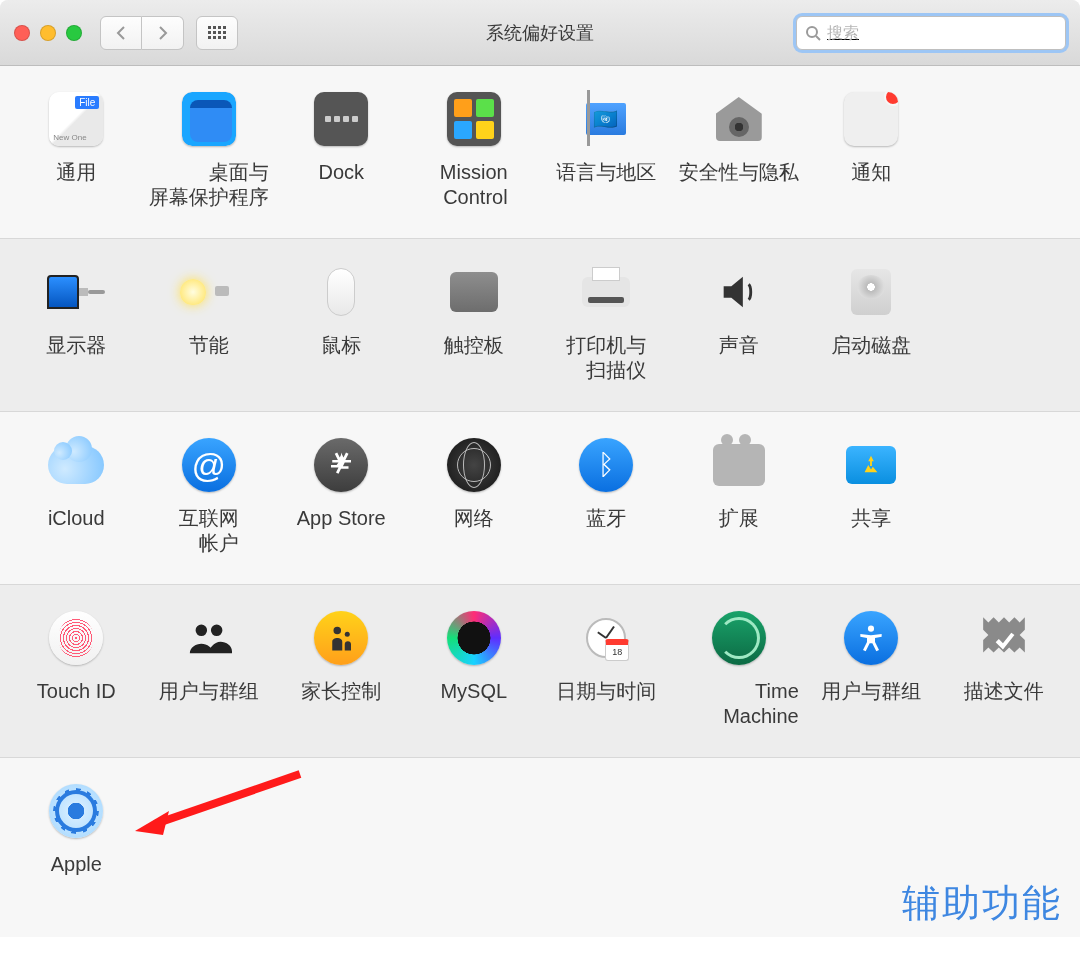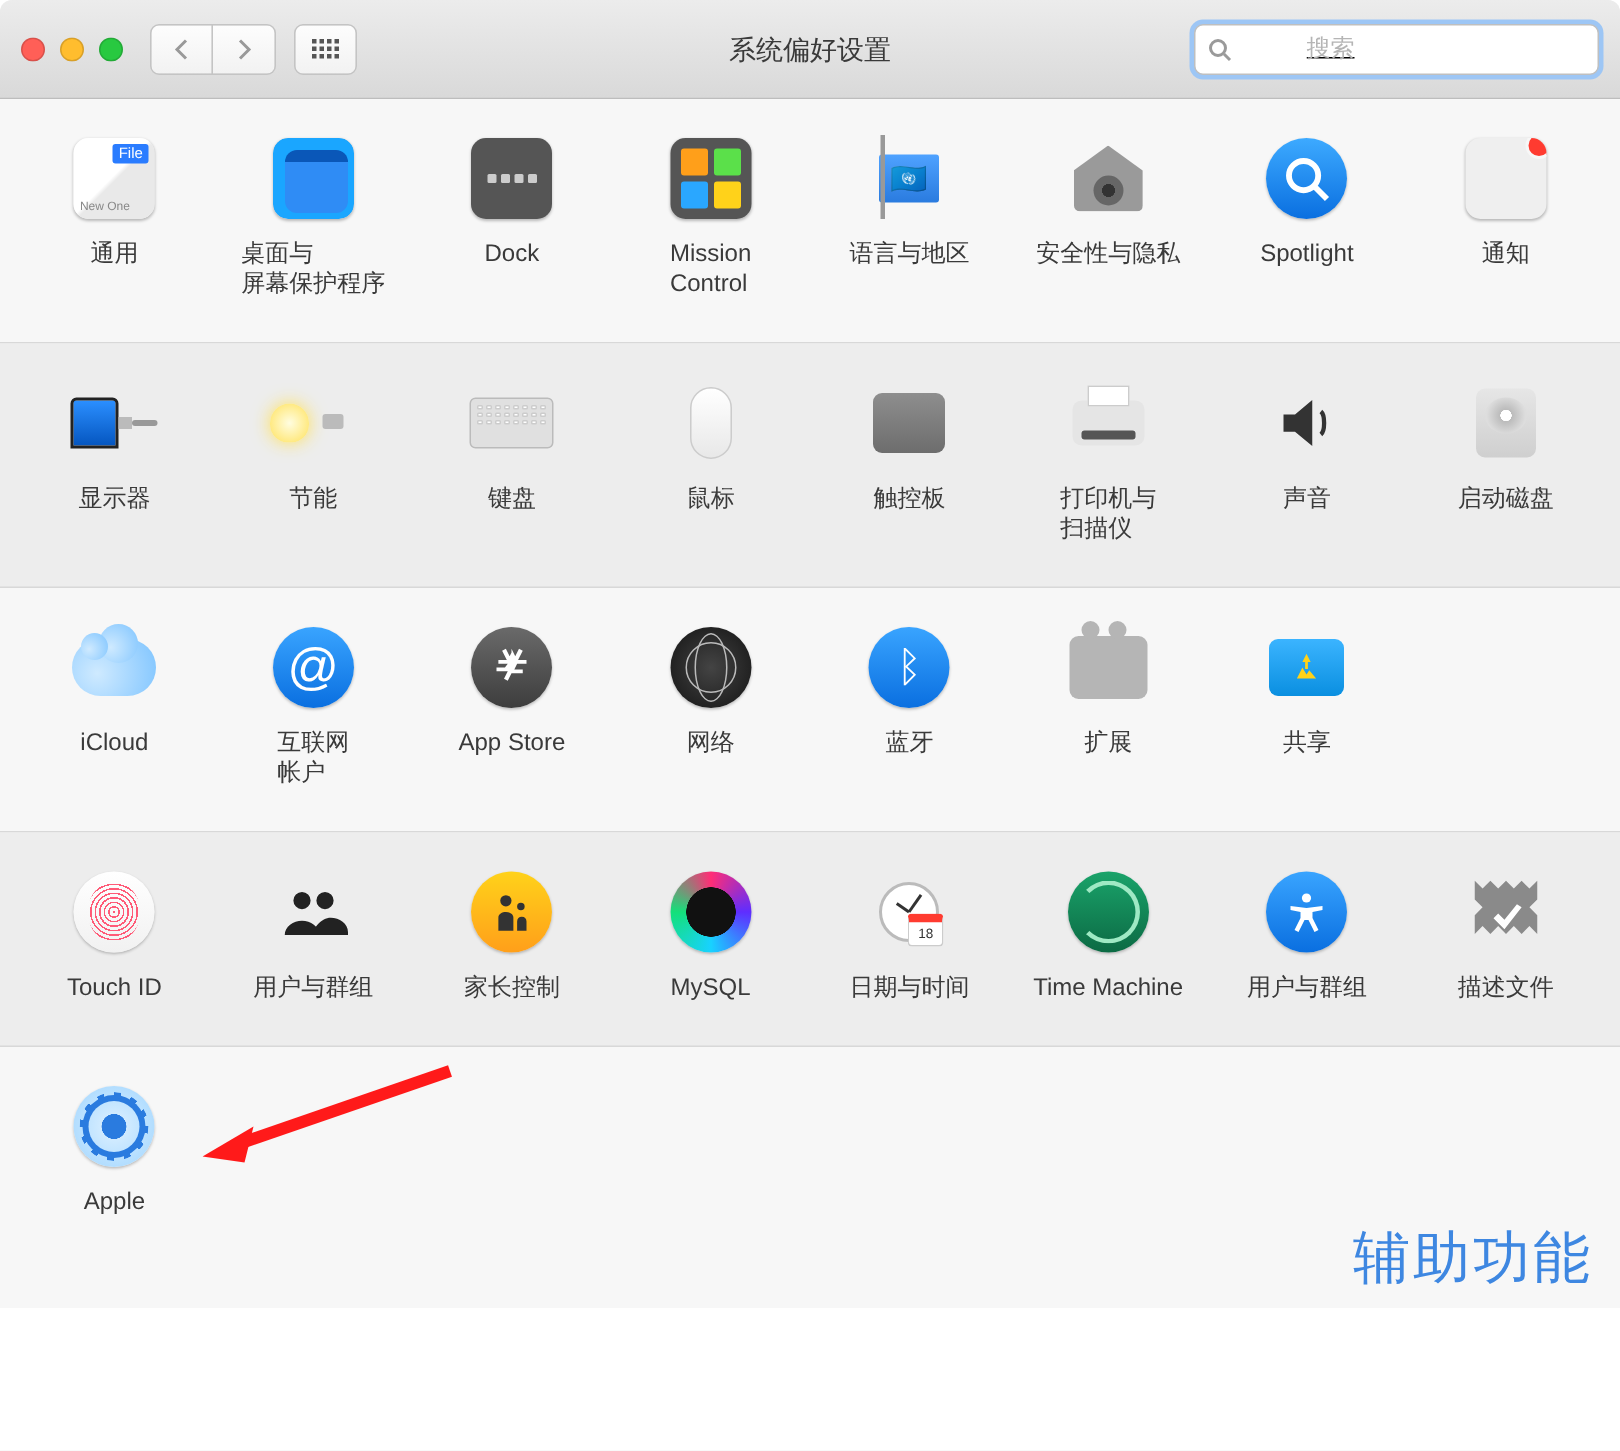--- a/index.html
+++ b/index.html
@@ -22,31 +22,30 @@
   .nav-btn:first-child { border-radius:6px 0 0 6px; }
   .nav-btn:last-child  { border-radius:0 6px 6px 0; border-left:none; }
   .grid-btn { border-radius:6px; margin-left:12px; color:#666; }
   .grid-dots { display:grid; grid-template-columns:repeat(4,3px); grid-auto-rows:3px; gap:2px; }
   .grid-dots i { background:#555; width:3px; height:3px; display:block; }
   .title { position:absolute; left:0; right:0; text-align:center; font-size:18px; color:#3a3a3a; pointer-events:none; }
   .search {
     margin-left:auto; width:270px; height:34px; display:flex; align-items:center;
     background:#fff; border:1px solid #bfbfbf; border-radius:6px; padding:0 8px;
     box-shadow:0 0 0 3px #9dc6f5;
-    gap:44px;
   }
   .search svg { flex:none; margin-right:6px; }
   .search input { border:none; outline:none; font-size:16px; width:100%; color:#333; background:transparent; }
   .search input::placeholder { color:#b5b5b5; }
 
   .section { display:grid; grid-template-columns:repeat(8,1fr); padding:24px 10px 28px; border-bottom:1px solid #d8d8d8; background:#f7f7f7; }
   .section.alt { background:#ededed; }
   .pref { display:flex; flex-direction:column; align-items:center; gap:12px; cursor:pointer; }
   .pref .icon { width:58px; height:58px; display:flex; align-items:center; justify-content:center; position:relative; }
-  .pref .label { font-size:16px; color:#3a3a3a; text-align:left; line-height:1.25; max-width:120px; white-space:pre-line; }
+  .pref .label { font-size:20px; color:#3a3a3a; text-align:right; line-height:1.25; max-width:120px; white-space:pre-line; }
 
   
   .tile { width:54px; height:54px; border-radius:10px; box-shadow:0 1px 2px rgba(0,0,0,.25); background:#ddd; position:relative; overflow:hidden; }
   .circle { width:54px; height:54px; border-radius:50%; box-shadow:0 1px 2px rgba(0,0,0,.25); position:relative; display:flex; align-items:center; justify-content:center; }
 
   
   .i-general { background:linear-gradient(135deg,#fff 48%,#e9e9e9 52%); }
   .i-general .tag { position:absolute; top:4px; right:4px; background:#2a7cff; color:#fff; font-size:10px; padding:1px 4px; border-radius:2px; }
   .i-general .txt { position:absolute; bottom:4px; left:4px; font-size:8px; color:#888; line-height:1; }
   .i-desktop .back { position:absolute; inset:0; background:#1aa6ff; border-radius:10px; }
@@ -233,31 +232,20 @@
     <div class="pref">
       <div class="icon i-security">
           <div class="house">
             <div class="dial"></div>
           </div>
         </div>
       <div class="label">安全性与隐私</div>
     </div>
     <div class="pref">
       <div class="icon">
-          <div class="circle i-spotlight">
-            <svg width="24" height="24" viewBox="0 0 16 16">
-              <circle cx="7" cy="7" r="5" fill="none" stroke="#fff" stroke-width="2"></circle>
-              <line x1="11" y1="11" x2="15" y2="15" stroke="#fff" stroke-width="2"></line>
-            </svg>
-          </div>
-        </div>
-      <div class="label">Spotlight</div>
-    </div>
-    <div class="pref">
-      <div class="icon">
           <div class="tile i-notif">
             <div class="badge"></div>
           </div>
         </div>
       <div class="label">通知</div>
     </div>
   </div>
 
   <div class="section alt">
     <div class="pref">
@@ -267,51 +255,20 @@
           <div class="base"></div>
         </div>
       <div class="label">显示器</div>
     </div>
     <div class="pref">
       <div class="icon i-energy">
           <div class="bulb"></div>
           <div class="cap"></div>
         </div>
       <div class="label">节能</div>
-    </div>
-    <div class="pref">
-      <div class="icon">
-          <div class="i-keyboard">
-            <i></i>
-            <i></i>
-            <i></i>
-            <i></i>
-            <i></i>
-            <i></i>
-            <i></i>
-            <i></i>
-            <i></i>
-            <i></i>
-            <i></i>
-            <i></i>
-            <i></i>
-            <i></i>
-            <i></i>
-            <i></i>
-            <i></i>
-            <i></i>
-            <i></i>
-            <i></i>
-            <i></i>
-            <i></i>
-            <i></i>
-            <i></i>
-          </div>
-        </div>
-      <div class="label">键盘</div>
     </div>
     <div class="pref">
       <div class="icon">
           <div class="i-mouse"></div>
         </div>
       <div class="label">鼠标</div>
     </div>
     <div class="pref">
       <div class="icon">
           <div class="i-trackpad"></div>

